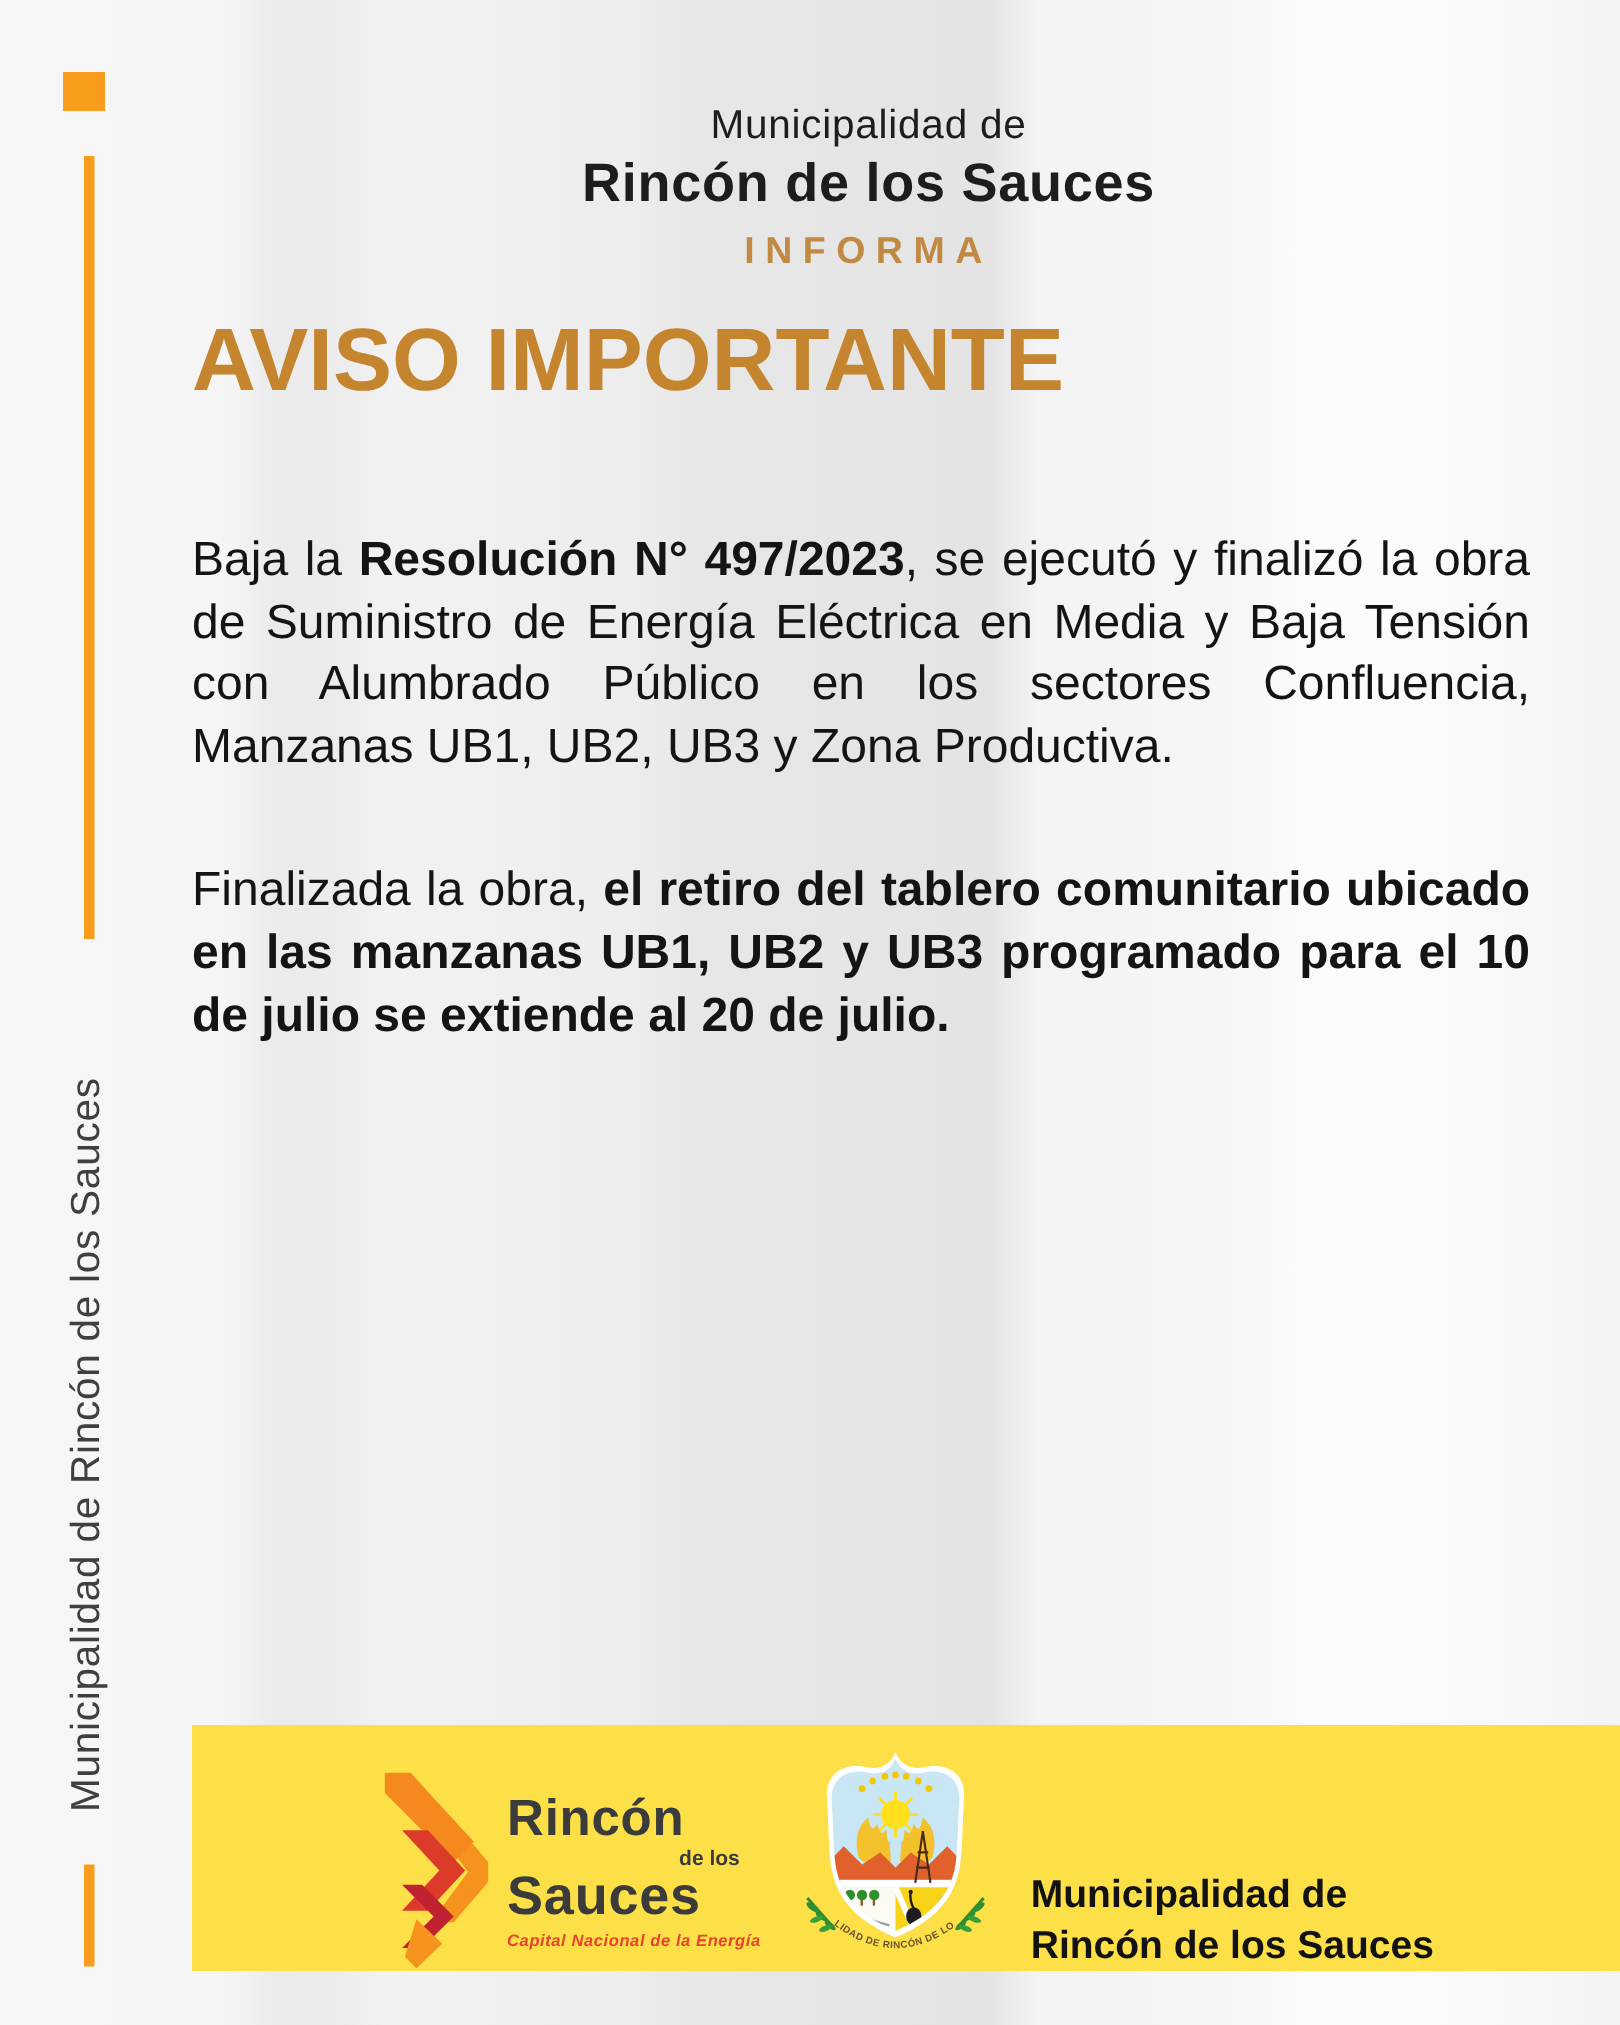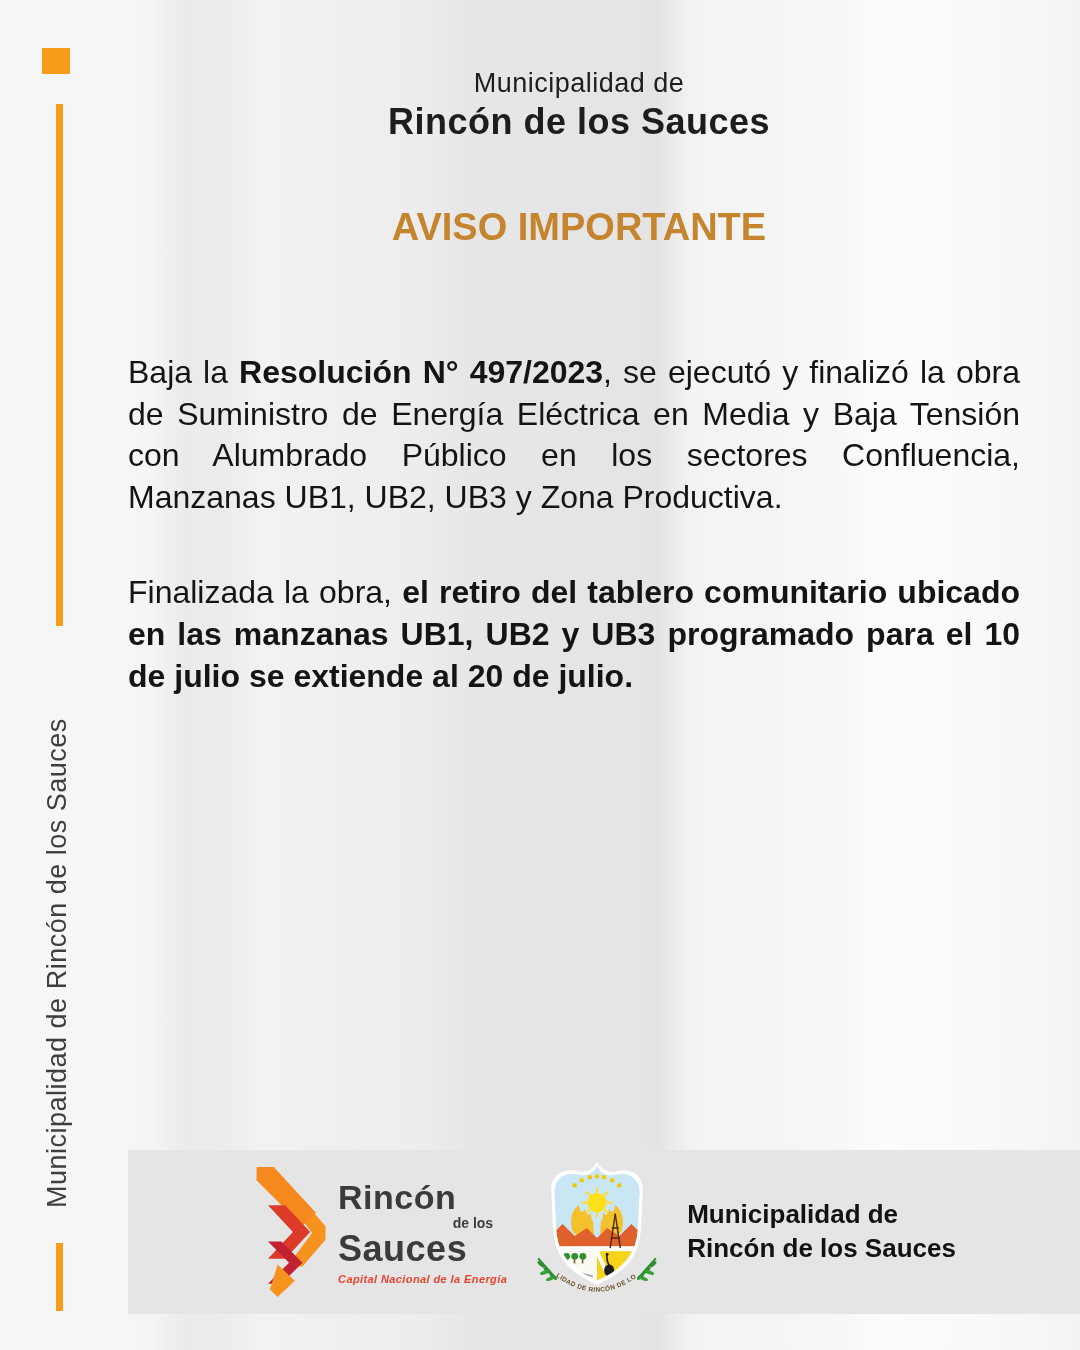--- a/index.html
+++ b/index.html
@@ -23,56 +23,57 @@
     font-size:27px;color:#3f3f3f;letter-spacing:.5px;white-space:nowrap;
   }
 
   
   .header{left:128px;top:68px;width:902px;text-align:center;color:#1d1d1d;}
   .header .l1{font-size:27px;font-weight:400;letter-spacing:.5px;}
   .header .l2{font-size:36px;font-weight:700;margin-top:2px;letter-spacing:.5px;}
   .header .l3{font-size:25px;font-weight:700;letter-spacing:7px;color:#C18A43;margin-top:10px;}
 
   .big-title{
-    left:128px;top:206px;width:902px;text-align:center;
-    font-size:38px;font-weight:800;color:#C5842E;letter-spacing:0px;white-space:nowrap;
+    left:128px;top:206px;width:902px;text-align:left;
+    font-size:59px;font-weight:800;color:#C5842E;letter-spacing:0px;white-space:nowrap;
   }
 
   
   .content{left:128px;top:352px;width:892px;color:#141414;}
   .content p{
     margin:0 0 54px 0;font-size:32px;line-height:1.3;
     text-align:justify;font-weight:400;
   }
   .content p strong{font-weight:700;}
 
   
   .footer-band{
-    left:128px;top:1150px;width:952px;height:164px;background:#e5e5e5;
-    display:flex;align-items:center;justify-content:center;gap:26px;
+    left:128px;top:1150px;width:952px;height:164px;background:#fde047;
+    display:flex;align-items:flex-end;justify-content:center;gap:26px;
   }
   .brand-logo{display:flex;align-items:center;gap:8px;}
   .brand-text{display:flex;flex-direction:column;line-height:1;color:#3B3B3B;}
   .brand-text .n1{font-size:34px;font-weight:800;letter-spacing:.5px;}
   .brand-text .n2{font-size:14px;font-weight:700;text-align:right;padding-right:14px;margin-top:2px;}
   .brand-text .n3{font-size:36px;font-weight:800;letter-spacing:.5px;margin-top:1px;}
   .brand-text .tagline{font-size:11px;font-weight:700;font-style:italic;color:#E8432E;margin-top:7px;text-align:center;letter-spacing:.4px;}
   .org-text{color:#121212;font-size:26px;font-weight:600;line-height:1.3;}
 </style>
 </head>
 <body>
 
 <div class="abs accent-square"></div>
 <div class="abs accent-line-top"></div>
 <div class="abs side-vertical-text">Municipalidad de Rincón de los Sauces</div>
 <div class="abs accent-line-bottom"></div>
 
 <div class="abs header">
   <div class="l1">Municipalidad de</div>
   <div class="l2">Rincón de los Sauces</div>
+  <div class="l3">INFORMA</div>
 </div>
 
 <div class="abs big-title">AVISO IMPORTANTE</div>
 
 <div class="abs content">
   <p><span>Baja la </span><strong>Resolución N° 497/2023</strong><span>, se ejecutó y finalizó la obra de Suministro de Energía Eléctrica en Media y Baja Tensión con Alumbrado Público en los sectores Confluencia, Manzanas UB1, UB2, UB3 y Zona Productiva.</span></p>
   <p><span>Finalizada la obra, </span><strong>el retiro del tablero comunitario ubicado en las manzanas UB1, UB2 y UB3 programado para el 10 de julio se extiende al 20 de julio.</strong></p>
 </div>
 
 <div class="abs footer-band">

